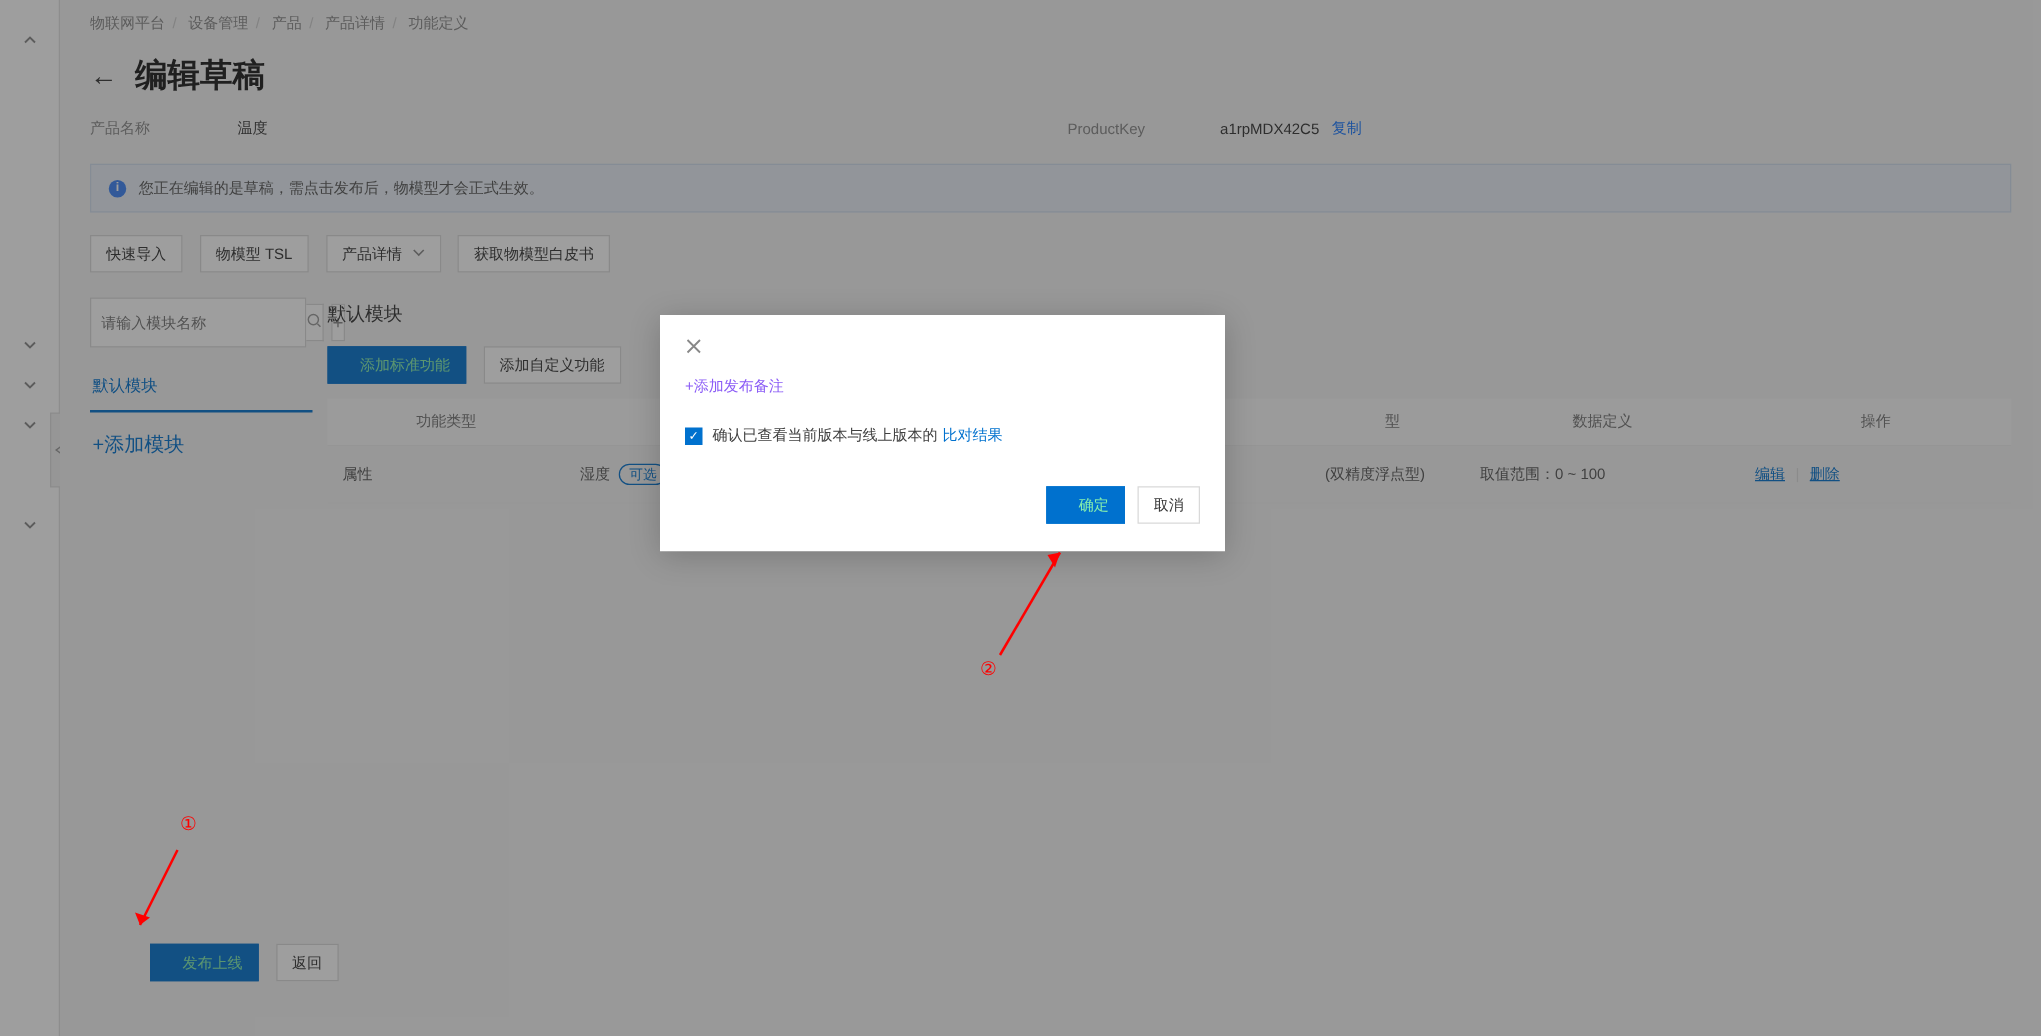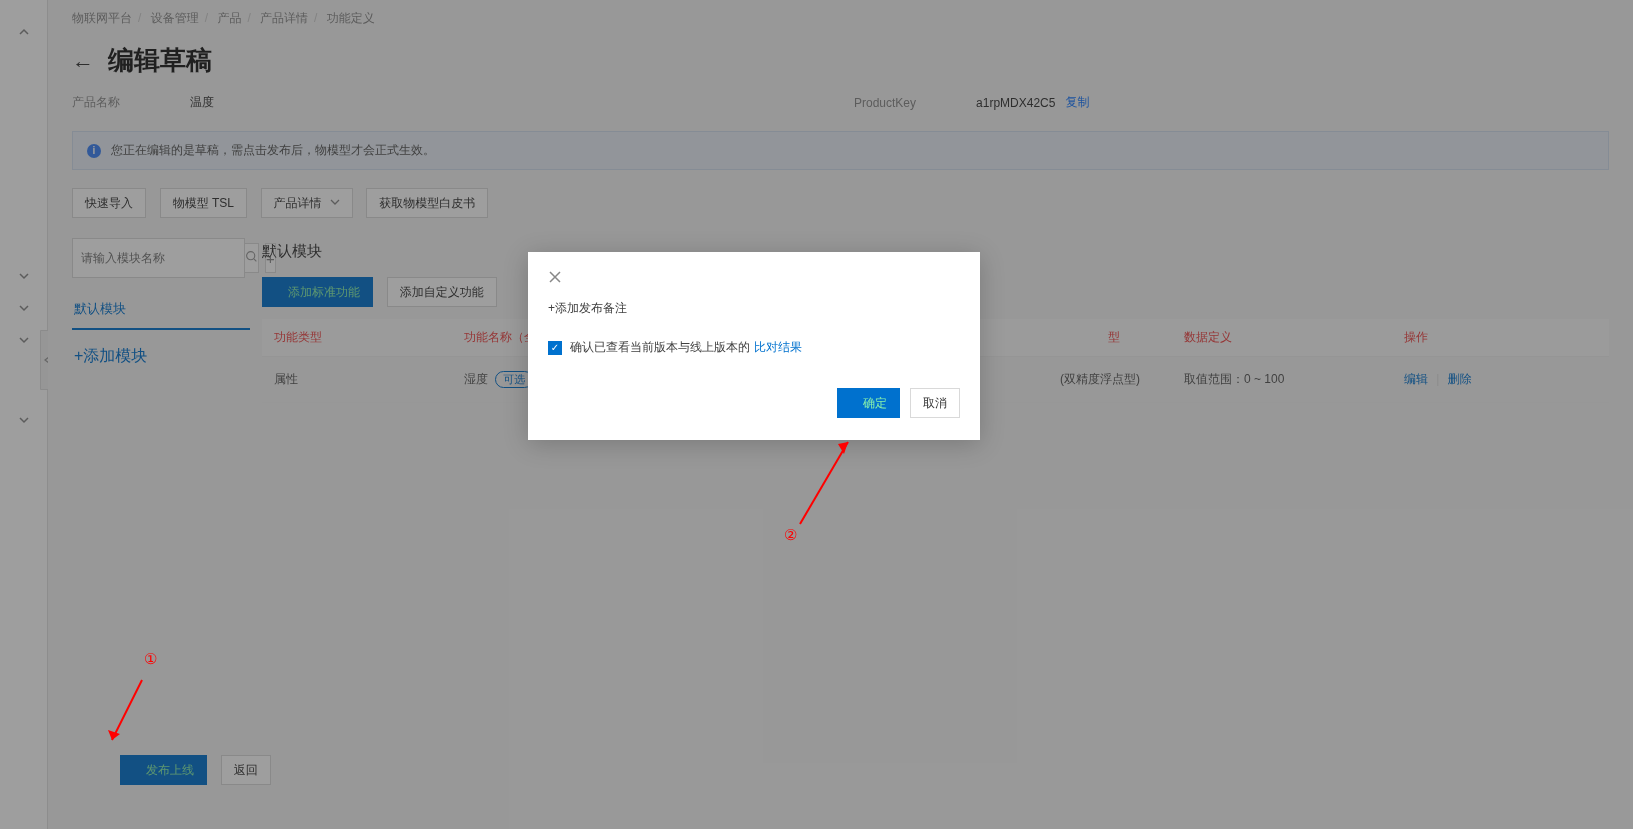--- a/index.html
+++ b/index.html
@@ -180,43 +180,43 @@
       padding-top: 4px;
     }
     .fn-btns { margin-bottom: 12px; }
     table.data {
       width: 100%;
       border-collapse: collapse;
       font-size: 12px;
       color: #555;
     }
     table.data th {
-      text-align: left;
+      text-align: center;
       font-weight: normal;
-      color: #ef4444;
+      color: #737373;
       padding: 10px 12px;
       border-bottom: 1px solid #eee;
       background: #fafafa;
       font-family: Liberation Serif, serif;
     }
     table.data td {
       padding: 14px 12px;
       border-bottom: 1px solid #f2f2f2;
       color: #555;
     }
     .tag-optional {
       display: inline-block;
       border: 1px solid #0071ce;
       color: #0071ce;
       border-radius: 10px;
       padding: 0 7px;
       font-size: 11px;
       margin-left: 4px;
     }
-    .action-link { color: #0071ce; cursor: pointer; }
+    .action-link { color: #0071ce; cursor: pointer; text-decoration: underline; }
     .action-sep { color: #ddd; margin: 0 5px; }
     .footer-bar {
       position: absolute;
       left: 72px;
       bottom: 44px;
     }
     
     .anno-num {
       position: absolute;
       color: #ff0000;
@@ -242,21 +242,21 @@
       box-shadow: 0 4px 24px rgba(0,0,0,0.2);
     }
     .modal-head {
       display: flex;
       align-items: center;
       padding: 18px 20px 8px 20px;
     }
     .modal-title { font-size: 15px; color: #333; flex: 1; }
     .modal-close { color: #888; font-size: 16px; cursor: pointer; }
     .modal-body { padding: 4px 20px 18px 20px; font-size: 12px; }
-    .add-note-link { color: #404040; cursor: pointer; display: inline-block; margin-bottom: 22px; }
+    .add-note-link { color: #8b5cf6; cursor: pointer; display: inline-block; margin-bottom: 22px; }
     .check-row { display: flex; align-items: center; }
     .checkbox {
       width: 14px;
       height: 14px;
       background: #0071ce;
       color: #fff;
       display: inline-flex;
       align-items: center;
       justify-content: center;
       font-size: 10px;

